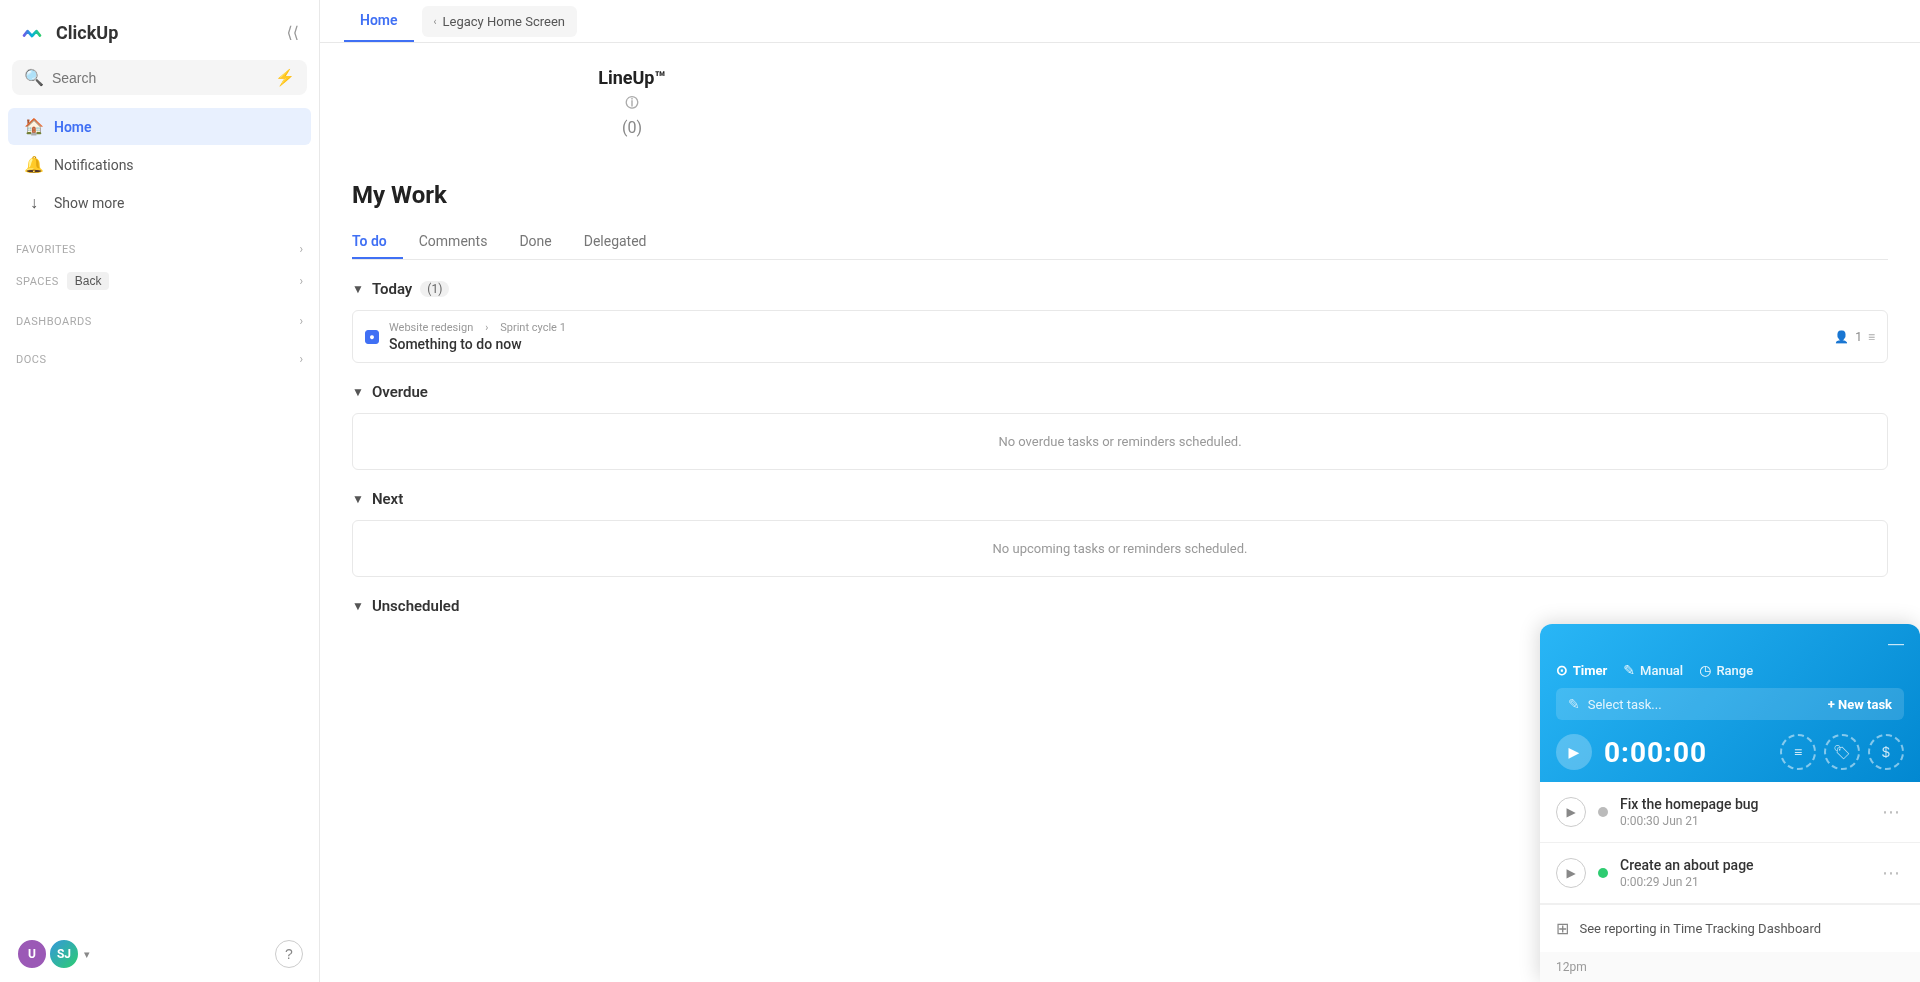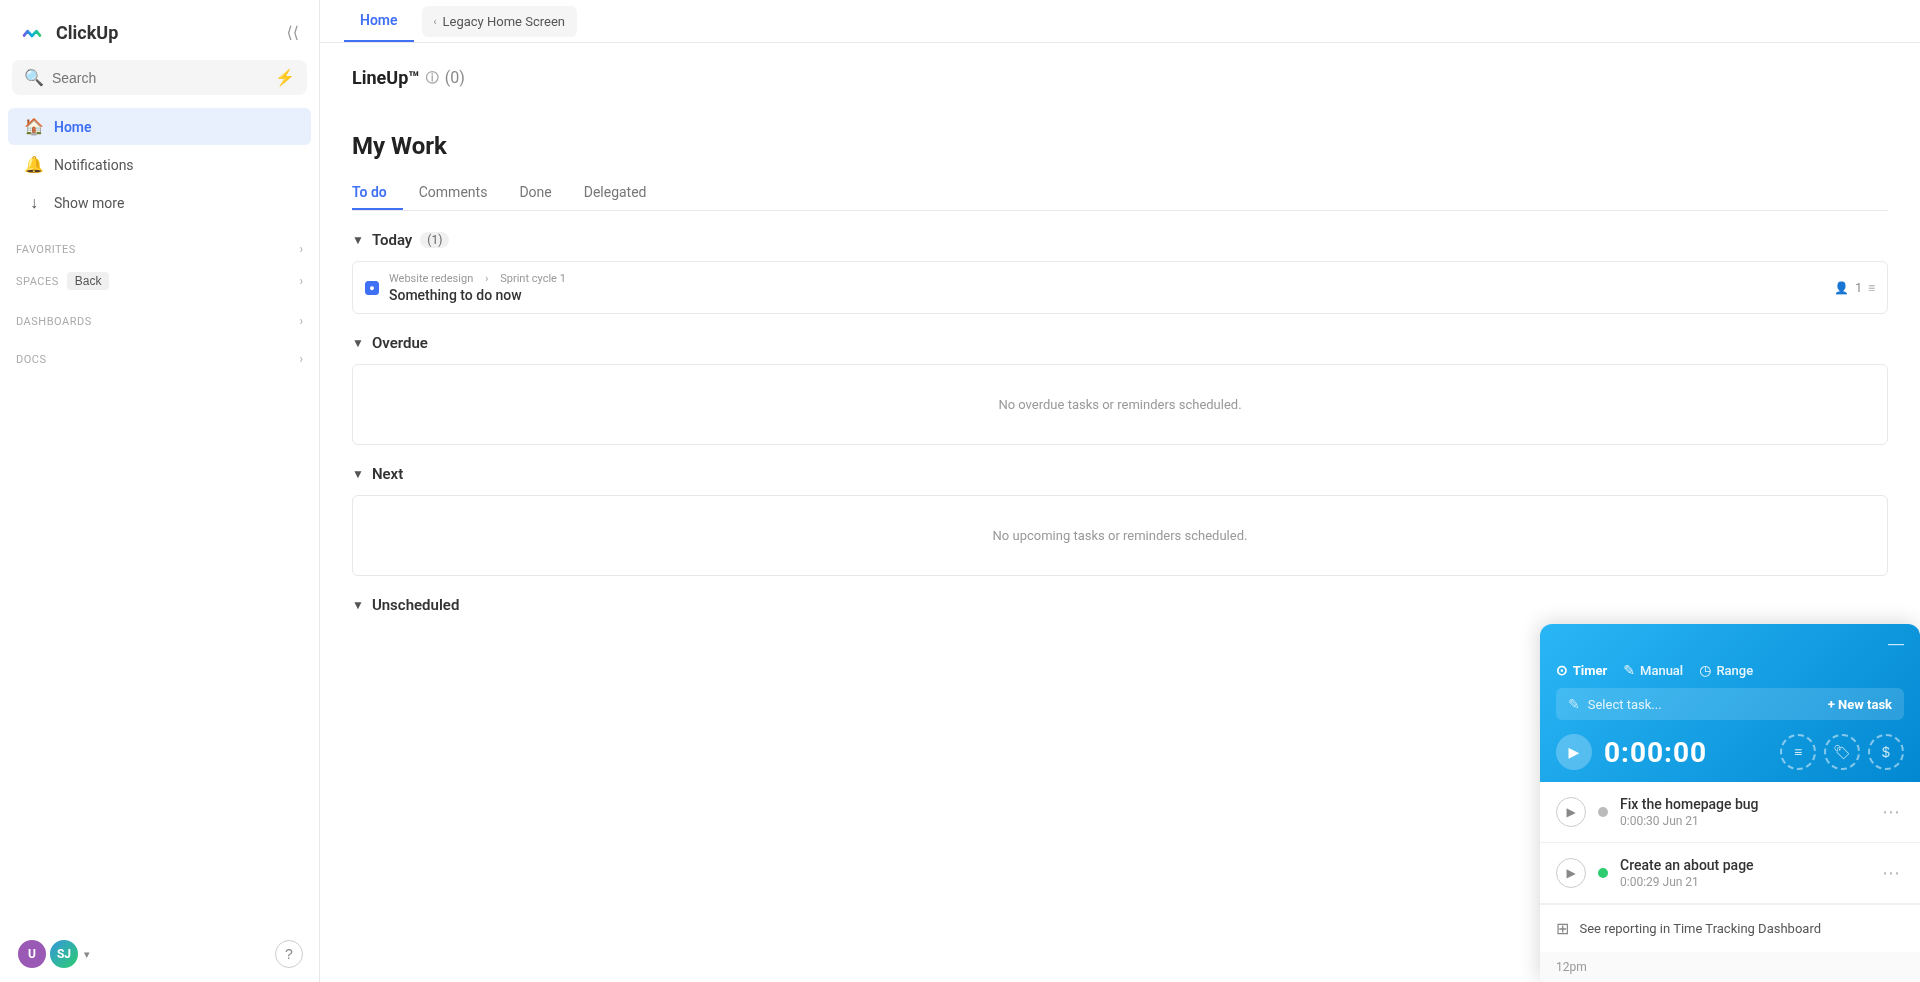--- a/index.html
+++ b/index.html
@@ -189,20 +189,21 @@
     
     .lineup-section { margin-bottom: 32px; }
     .section-title {
       font-size: 18px;
       font-weight: 700;
       color: #222;
       margin-bottom: 12px;
       display: flex;
       align-items: center;
       gap: 6px;
+      flex-direction: column;
     }
     .section-title .count { color: #888; font-weight: 400; font-size: 16px; }
     .lineup-box {
       border: 2px dashed #d0d0d0;
       border-radius: 8px;
       padding: 20px;
       display: flex;
       align-items: center;
       justify-content: center;
       color: #888;
@@ -277,21 +278,21 @@
     .section-badge {
       background: #f0f0f0;
       border-radius: 10px;
       padding: 1px 7px;
       font-size: 12px;
       color: #666;
     }
     .empty-box {
       border: 1px solid #e8e8e8;
       border-radius: 6px;
-      padding: 32px;
+      padding: 20px;
       text-align: center;
       color: #999;
       font-size: 13px;
     }
 
     
     .task-row {
       display: flex;
       align-items: center;
       gap: 10px;

